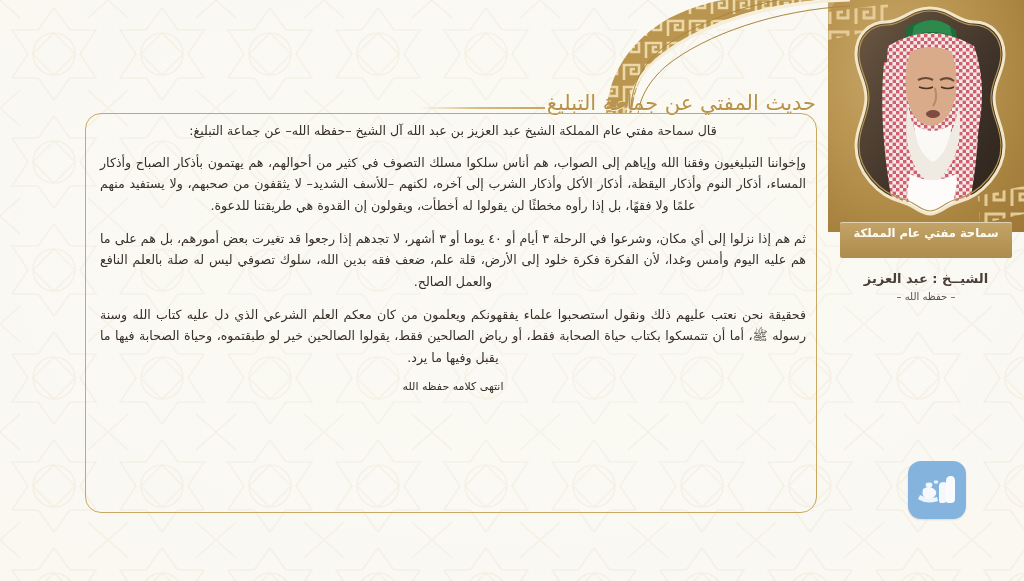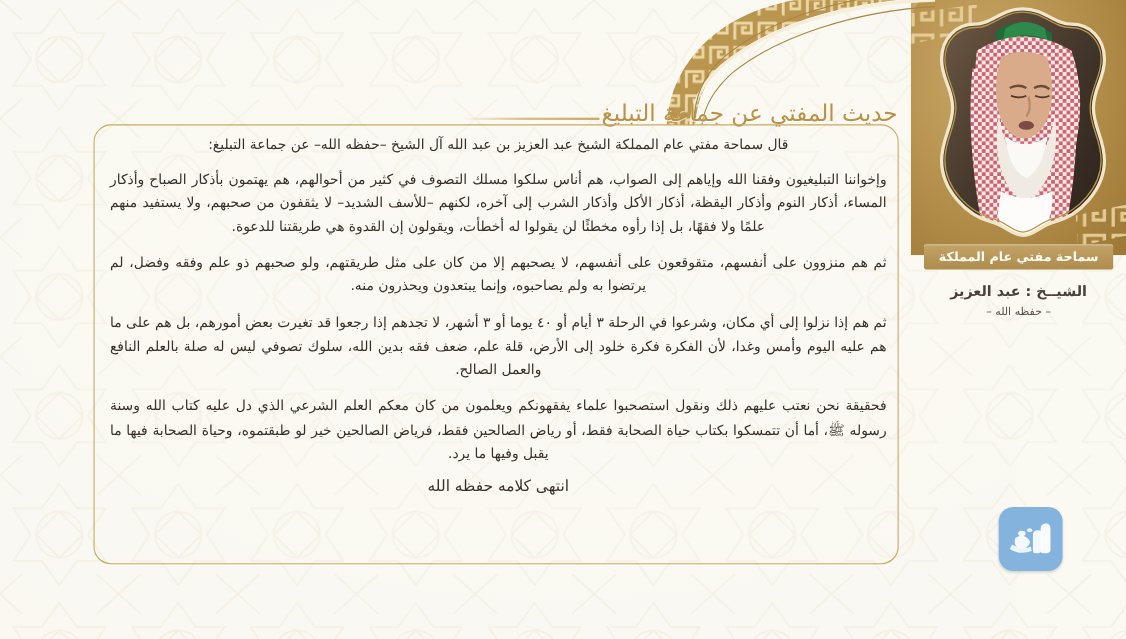--- a/index.html
+++ b/index.html
@@ -52,21 +52,21 @@
     width:196px;
     text-align:center;
   }
   .side-badge{
     display:inline-block;
     background:linear-gradient(180deg,#c3a468 0%,#ad8c4d 100%);
     color:#fffdf5;
     font-size:11.5px;
     font-weight:bold;
     letter-spacing:.2px;
-    padding:4px 14px 5px;
+    padding:4px 14px 18px;
     border-radius:2px;
     box-shadow:0 1px 0 rgba(255,255,255,.5) inset;
     white-space:nowrap;
   }
   .side-name{
     margin-top:11px;
     color:#4a4037;
     font-size:13px;
     line-height:1.55;
     font-weight:bold;
@@ -127,21 +127,21 @@
     color:#372f28;
   }
   .para.first{
     text-align:center;
     text-align-last:center;
     margin-bottom:10px;
   }
   .closing{
     margin-top:6px;
     text-align:center;
-    font-size:14px;
+    font-size:11px;
     color:#372f28;
   }
   
   .logo{
     position:absolute;
     left:908px;top:461px;
     width:58px;height:58px;
     border-radius:13px;
     background:#84b4dd;
     box-shadow:0 1px 2px rgba(0,0,0,.12);
@@ -308,23 +308,22 @@
   <div class="headline-wrap">
     <span class="headline">حديث المفتي عن جماعة التبليغ</span>
     <span class="headline-tail"></span>
   </div>
 
   <div class="content-box"></div>
 
   <div class="content-inner">
     <p class="para first">قال سماحة مفتي عام المملكة الشيخ عبد العزيز بن عبد الله آل الشيخ –حفظه الله– عن جماعة التبليغ:</p>
     <p class="para">وإخواننا التبليغيون وفقنا الله وإياهم إلى الصواب، هم أناس سلكوا مسلك التصوف في كثير من أحوالهم، هم يهتمون بأذكار الصباح وأذكار المساء، أذكار النوم وأذكار اليقظة، أذكار الأكل وأذكار الشرب إلى آخره، لكنهم –للأسف الشديد– لا يثقفون من صحبهم، ولا يستفيد منهم علمًا ولا فقهًا، بل إذا رأوه مخطئًا لن يقولوا له أخطأت، ويقولون إن القدوة هي طريقتنا للدعوة.</p>
-    <p class="para">ثم هم منزوون على أنفسهم، متقوقعون على أنفسهم، لا يصحبهم إلا من كان على مثل طريقتهم، ولو صحبهم ذو علم وفقه وفضل، لم يرتضوا به ولم يصاحبوه، وإنما يبتعدون ويحذرون منه.</p>
     <p class="para">ثم هم إذا نزلوا إلى أي مكان، وشرعوا في الرحلة ٣ أيام أو ٤٠ يوما أو ٣ أشهر، لا تجدهم إذا رجعوا قد تغيرت بعض أمورهم، بل هم على ما هم عليه اليوم وأمس وغدا، لأن الفكرة فكرة خلود إلى الأرض، قلة علم، ضعف فقه بدين الله، سلوك تصوفي ليس له صلة بالعلم النافع والعمل الصالح.</p>
-    <p class="para">فحقيقة نحن نعتب عليهم ذلك ونقول استصحبوا علماء يفقهونكم ويعلمون من كان معكم العلم الشرعي الذي دل عليه كتاب الله وسنة رسوله ﷺ، أما أن تتمسكوا بكتاب حياة الصحابة فقط، أو رياض الصالحين فقط، فرياض الصالحين خير لو طبقتموه، وحياة الصحابة فيها ما يقبل وفيها ما يرد.</p>
+    <p class="para">فحقيقة نحن نعتب عليهم ذلك ونقول استصحبوا علماء يفقهونكم ويعلمون من كان معكم العلم الشرعي الذي دل عليه كتاب الله وسنة رسوله ﷺ، أما أن تتمسكوا بكتاب حياة الصحابة فقط، أو رياض الصالحين فقط، يقولوا الصالحين خير لو طبقتموه، وحياة الصحابة فيها ما يقبل وفيها ما يرد.</p>
     <div class="closing">انتهى كلامه حفظه الله</div>
   </div>
 
   <div class="logo">
     <svg width="44" height="34" viewBox="0 0 44 34" aria-hidden="true">
       <g fill="#ffffff">
         <path d="M36 3 q4 0 4 5 l0 18 q0 4 -4 4 l-3 0 q-2 0 -2 -3 l0 -19 q0 -5 5 -5 Z" opacity=".95"></path>
         <path d="M29 9 q3 0 3 4 l0 13 q0 4 -4 4 l-2 0 q-2 0 -2 -3 l0 -14 q0 -4 5 -4 Z" opacity=".9"></path>
         <path d="M8 16 q6 -4 11 0 q4 3 1 7 q-3 4 -9 2 q-5 -2 -3 -9 Z" opacity=".92"></path>
         <path d="M5 22 q8 5 17 2 l1 4 q-11 4 -20 -2 Z" opacity=".85"></path>

